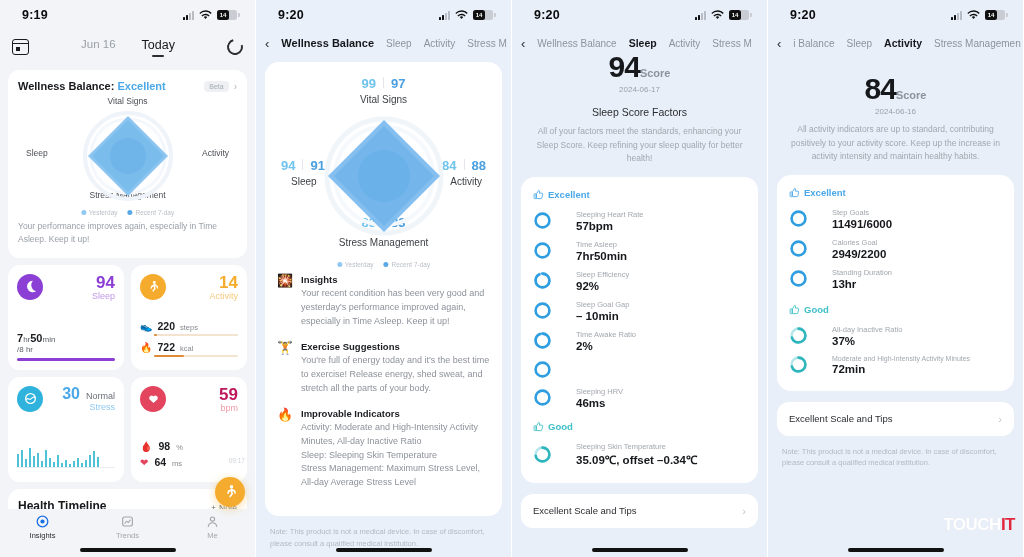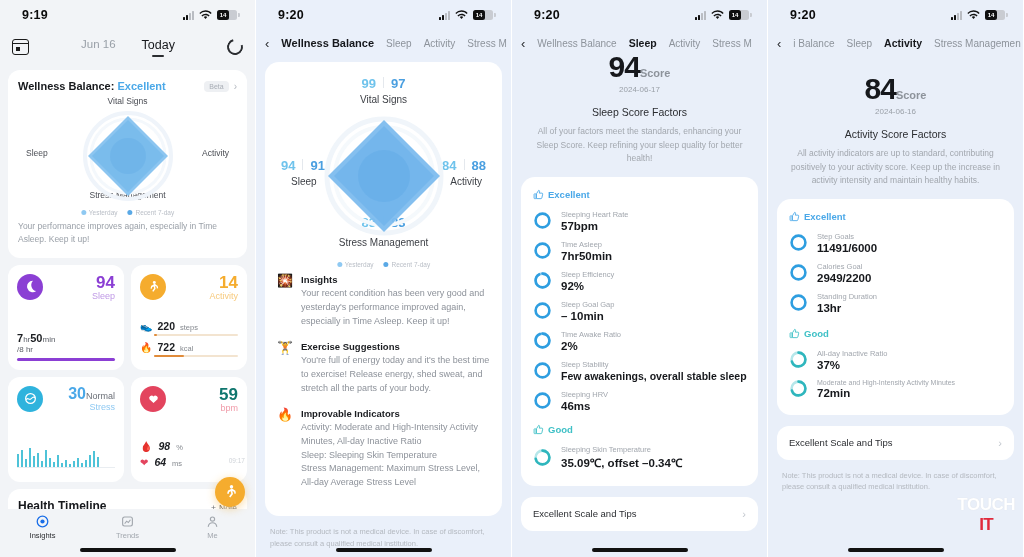--- a/index.html
+++ b/index.html
@@ -87,22 +87,22 @@
   .stat { background:#fff; border-radius:12px; padding:9px; height:105px; position:relative; }
   .stat-top { display:flex; align-items:flex-start; justify-content:space-between; }
   .circ { width:26px; height:26px; border-radius:50%; display:flex; align-items:center; justify-content:center; }
   .c-sleep{background:#8b3fd4;} .c-act{background:#f5ac2e;} .c-stress{background:#2fb3dd;} .c-hr{background:#e3445e;}
   .stat-num { text-align:right; line-height:1.05; }
   .stat-num b { font-size:17px; font-weight:bold; }
   .stat-num em { font-style:normal; font-size:9px; display:block; margin-top:1px; }
   .n-sleep b{color:#8b3fd4;} .n-sleep em{color:#c09ae6;}
   .n-act b{color:#f5ac2e;} .n-act em{color:#f7ca7d;}
   .n-stress b{color:#4aa8e8;font-size:16px;} .n-stress em{color:#8fc9f2;}
-  .n-hr b{color:#0f766e;} .n-hr em{color:#f09aa8;}
-  .inline-lbl { font-size:9px; color:#6b6f77; font-weight:normal; }
+  .n-hr b{color:#be185d;} .n-hr em{color:#f09aa8;}
+  .inline-lbl { font-size:9px; color:#6b6f77; font-weight:normal;padding-left:6px; }
 
   .sleep-bot { position:absolute; left:9px; right:9px; bottom:9px; }
   .sleep-main { font-size:11px; color:#1b1d21; font-weight:bold; }
   .sleep-main span { font-size:8px; font-weight:normal; color:#5a5e66; }
   .sleep-sub { font-size:8px; color:#5a5e66; margin-top:1px; }
   .bar { height:2.5px; border-radius:2px; background:#8b3fd4; margin-top:4px; }
 
   .act-rows { position:absolute; left:9px; right:9px; bottom:8px; }
   .act-row { margin-bottom:5px; }
   .act-line { display:flex; align-items:baseline; gap:5px; }
@@ -110,21 +110,21 @@
   .act-val { font-size:10.5px; font-weight:bold; color:#1b1d21; }
   .act-unit { font-size:7.5px; color:#85898f; }
   .track { height:1.6px; background:#f3e4d0; border-radius:2px; margin-top:2px; margin-left:14px; position:relative; }
   .track i { position:absolute; left:0; top:0; height:1.6px; border-radius:2px; background:#e08b3a; display:block; }
 
   .spark { position:absolute; left:9px; right:9px; bottom:14px; height:24px; }
   .spark-base { position:absolute; left:0; right:0; bottom:0; height:1px; background:#e9edf1; }
 
   .hr-rows { position:absolute; left:9px; right:9px; bottom:10px; }
   .hr-row { display:flex; align-items:baseline; gap:6px; margin-bottom:4px; }
-  .hr-val { font-size:10.5px; font-weight:bold; color:#1b1d21;font-style:italic; }
+  .hr-val { font-size:10.5px; font-weight:bold; color:#1b1d21; }
   .hr-unit { font-size:7.5px; color:#85898f; }
   .hr-time { position:absolute; right:2px; bottom:18px; font-size:6.5px; color:#cfd3d8; }
 
   .fab { position:absolute; right:10px; bottom:50px; width:30px; height:30px; border-radius:50%;
          background:#f5ac2e; display:flex; align-items:center; justify-content:center;
          box-shadow: 0 2px 8px rgba(245,172,46,.45); z-index:5; }
 
   .timeline { background:#fff; border-radius:12px 12px 0 0; margin:7px 8px 0 8px; padding:10px 10px 14px 10px;
               display:flex; align-items:flex-end; justify-content:space-between; }
   .tl-title { font-size:12px; font-weight:bold; color:#16181c; }
@@ -167,32 +167,32 @@
   .score-head { text-align:center; padding-top:2px; }
   .score-big { font-size:30px; font-weight:bold; color:#16181c; letter-spacing:-1px; }
   .score-big .lbl { font-size:11px; color:#8d939b; font-weight:bold; letter-spacing:0; }
   .score-date { font-size:8px; color:#9aa0a8; margin-top:1px; }
   .factors-title { font-size:10.5px; color:#2b2d31; margin-top:12px; }
   .factors-sub { font-size:8.5px; color:#a2a7ae; line-height:1.6; margin:7px 14px 0 14px; text-align:center; }
 
   .fcard { background:#fff; border-radius:14px; margin:11px 9px 0 9px; padding:10px 12px 12px 12px; }
   .grade { display:flex; align-items:center; gap:4px; font-size:9.5px; font-weight:bold; margin:2px 0 6px 0; }
   .grade.exc { color:#4aa8e8; } .grade.good { color:#3ec0c6; }
-  .frow { display:flex; align-items:center; gap:9px; padding:4px 0; }
+  .frow { display:flex; align-items:center; gap:24px; padding:4px 0; }
   .ring { width:19px; height:19px; flex:0 0 19px; }
   .fl { min-width:0; }
   .fl-cap { font-size:7.5px; color:#a2a7ae; margin-bottom:1px; }
   .fl-val { font-size:11.5px; font-weight:bold; color:#16181c; white-space:nowrap; }
 
   .tips { background:#fff; border-radius:12px; margin:11px 9px 0 9px; padding:11px 12px;
           display:flex; align-items:center; justify-content:space-between; }
   .tips span { font-size:9.5px; color:#2b2d31; }
   .tips .chev { font-size:11px; color:#c2c7ce; }
 
-  .watermark { position:absolute; right:8px; bottom:22px; display:flex; align-items:center;flex-direction:column; }
+  .watermark { position:absolute; right:8px; bottom:22px; display:flex; align-items:center; }
   .wm1 { font-size:17px; font-weight:bold; color:#ffffff; letter-spacing:-0.5px;
          text-shadow: 0 0 1px #d8dce2; }
   .wm2 { font-size:17px; font-weight:bold; color:#e0293c; letter-spacing:-0.5px; }
 </style>
 </head>
 <body>
 
 <div class="strip">
 
   <div class="panel p1">
@@ -636,24 +636,20 @@
           </svg>
         <div class="fl">
             <div class="fl-cap">Time Awake Ratio</div>
             <div class="fl-val">2%</div>
           </div>
       </div>
       <div class="frow">
         <svg class="ring" viewBox="0 0 22 22">
             <circle cx="11" cy="11" r="8" fill="none" stroke="#2e9ee0" stroke-width="3"></circle>
           </svg>
-        <div class="fl">
-            <div class="fl-cap">Sleep Stability</div>
-            <div class="fl-val" style="font-size:10.5px">Few awakenings, overall stable sleep</div>
-          </div>
       </div>
       <div class="frow">
         <svg class="ring" viewBox="0 0 22 22">
             <circle cx="11" cy="11" r="8" fill="none" stroke="#2e9ee0" stroke-width="3"></circle>
           </svg>
         <div class="fl">
             <div class="fl-cap">Sleeping HRV</div>
             <div class="fl-val">46ms</div>
           </div>
       </div>
@@ -712,21 +708,20 @@
       <span class="back">‹</span>
       <span class="pt">i Balance</span>
       <span class="pt">Sleep</span>
       <span class="pt on">Activity</span>
       <span class="pt">Stress Managemen</span>
     </div>
 
     <div class="score-head" style="margin-top:14px;">
       <div class="score-big"><span>84</span><span class="lbl">Score</span></div>
       <div class="score-date">2024-06-16</div>
-      <div class="factors-title">Activity Score Factors</div>
       <div class="factors-sub">All activity indicators are up to standard, contributing positively to your activity score. Keep up the increase in activity intensity and maintain healthy habits.</div>
     </div>
 
     <div class="fcard">
       <div class="grade exc">
         <svg width="11" height="11" viewBox="0 0 16 16">
             <path d="M5 14V7l3.2-5c1 0 1.6.8 1.4 1.8L9.2 6H13c.8 0 1.3.7 1.1 1.5l-1.2 5.3c-.1.7-.7 1.2-1.4 1.2H5z" fill="none" stroke="#4aa8e8" stroke-width="1.3" stroke-linejoin="round"></path>
             <rect x="1.6" y="7" width="2.8" height="7" rx="0.8" fill="none" stroke="#4aa8e8" stroke-width="1.3"></rect>
           </svg>
         <span>Excellent</span>

